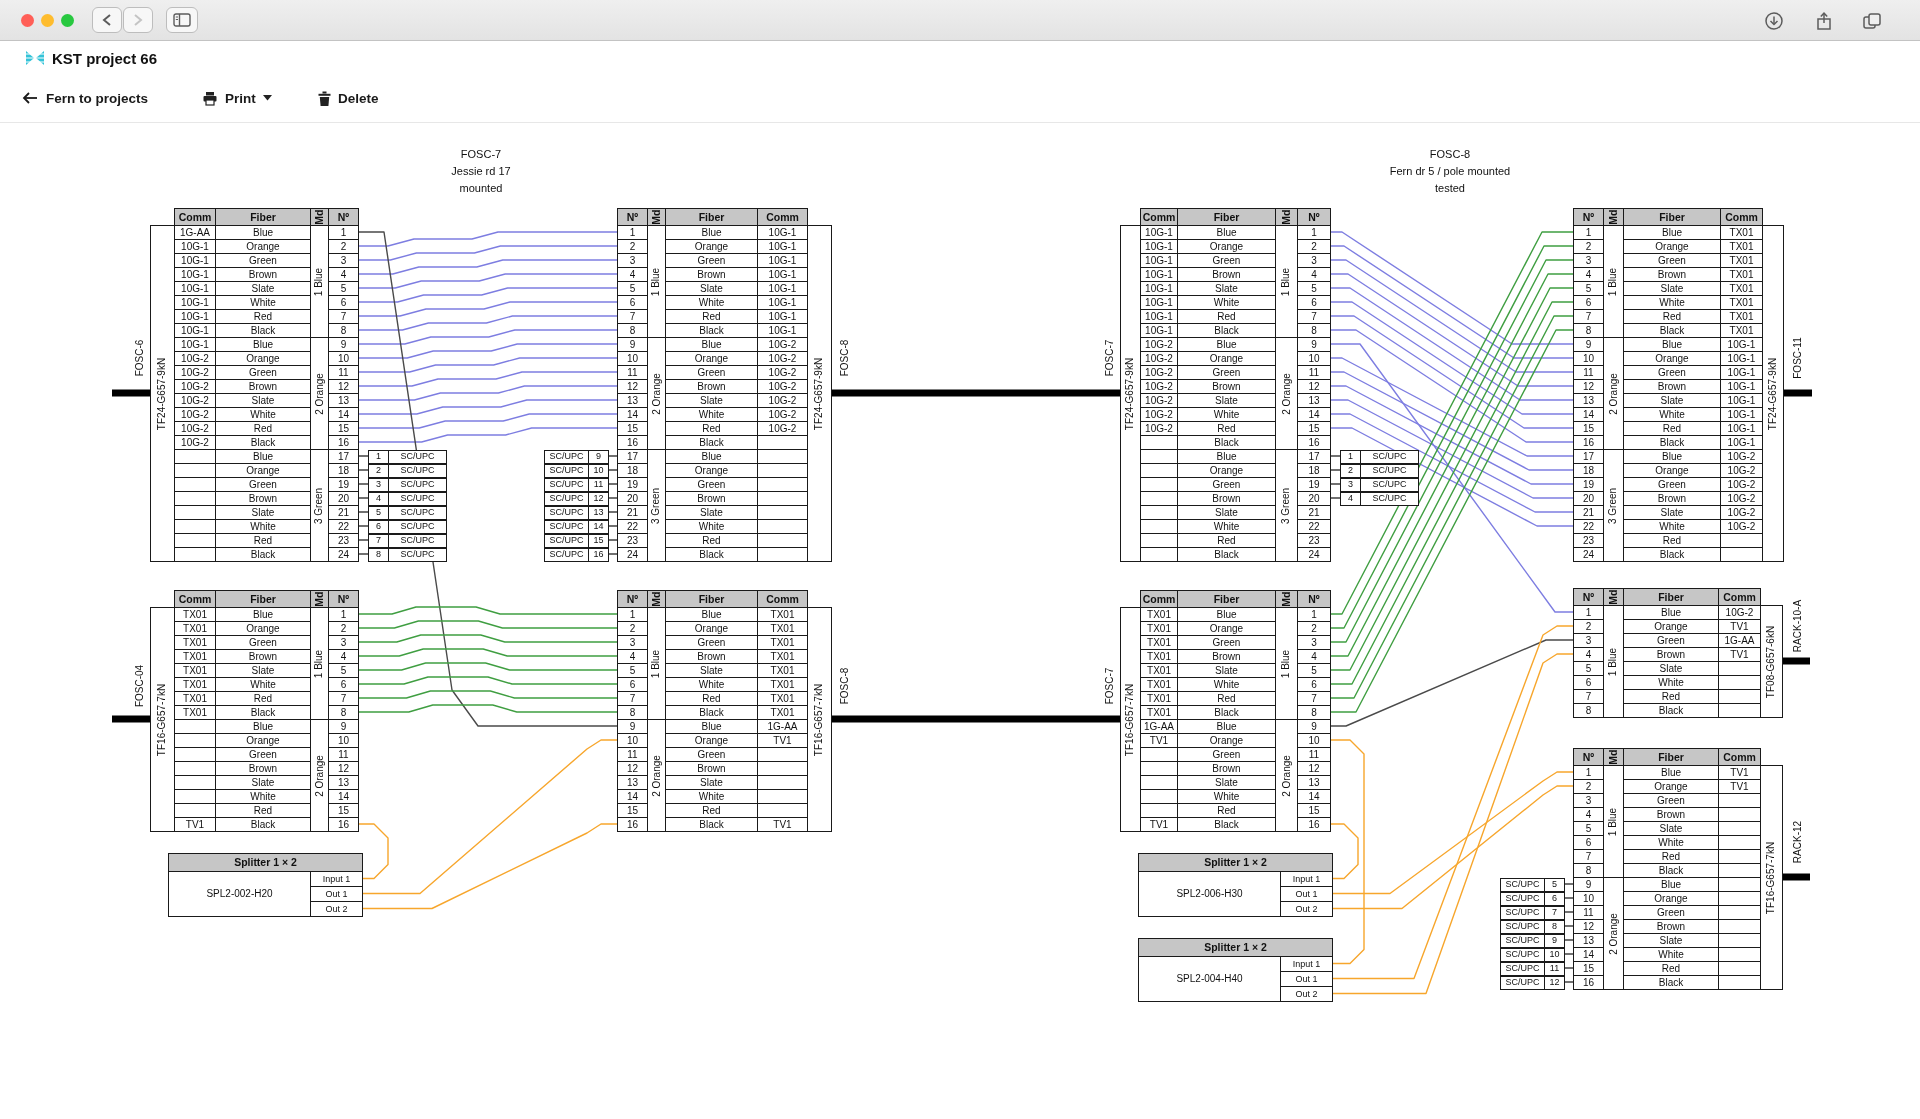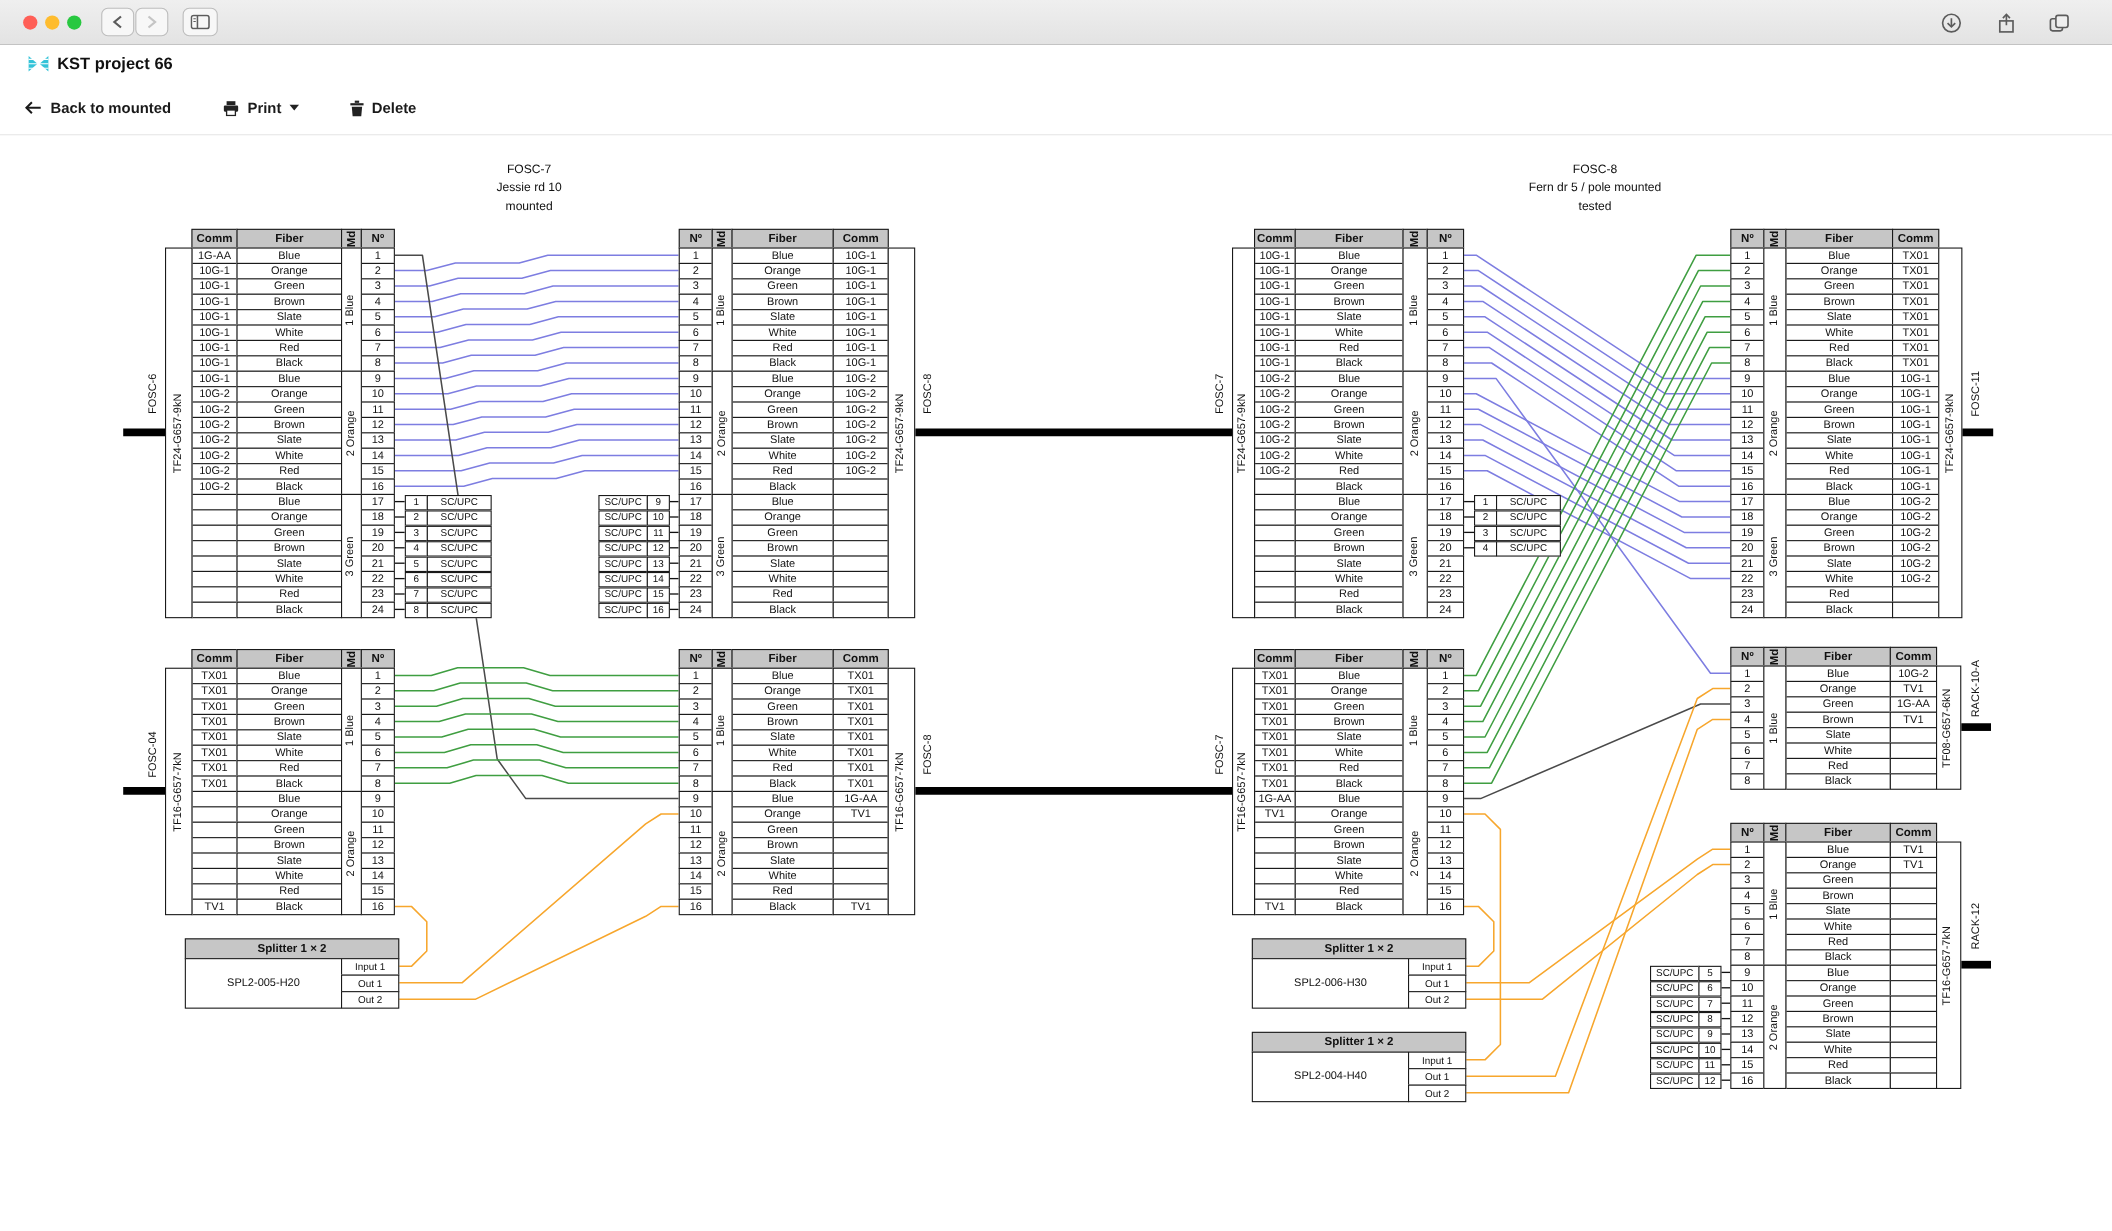--- a/index.html
+++ b/index.html
@@ -83,21 +83,21 @@
         <line x1="1" y1="13" x2="19" y2="13" stroke="#fff" stroke-width="1"></line>
       </svg>
   </span>
   <span id="apptitle">KST project 66</span>
 
   <div class="tbitem" style="left:22px">
     <svg width="17" height="14">
         <line x1="2" y1="7" x2="15" y2="7" stroke="#1a1a1a" stroke-width="1.8"></line>
         <polyline points="7,2 2,7 7,12" fill="none" stroke="#1a1a1a" stroke-width="1.8"></polyline>
       </svg>
-    <span>Back to mounted</span>
+    <span>Fern to projects</span>
   </div>
   <div class="tbitem" style="left:202px">
     <svg width="16" height="15">
         <rect x="4" y="1" width="8" height="3.5" fill="#222"></rect>
         <rect x="1.5" y="5" width="13" height="5.5" rx="1" fill="#222"></rect>
         <rect x="4" y="9" width="8" height="5" fill="#fff" stroke="#222" stroke-width="1.2"></rect>
       </svg>
     <span>Print</span>
     <svg width="9" height="6">
         <polygon points="0,0 9,0 4.5,5.5" fill="#222"></polygon>
@@ -203,21 +203,21 @@
       <polyline points="1330,604 1346,604 1546,518 1573,518" fill="none" stroke="#4a4a4a" stroke-width="1.4" stroke-linejoin="round"></polyline>
       <polyline points="1330,618 1350,618 1364,632 1364,827.5 1350,841.5 1332,841.5" fill="none" stroke="#f7a62c" stroke-width="1.4" stroke-linejoin="round"></polyline>
       <polyline points="1330,702 1344,702 1358,716 1358,742.5 1344,756.5 1332,756.5" fill="none" stroke="#f7a62c" stroke-width="1.4" stroke-linejoin="round"></polyline>
       <polyline points="1332,771.5 1390,771.5 1543,659 1557,650 1573,650" fill="none" stroke="#f7a62c" stroke-width="1.4" stroke-linejoin="round"></polyline>
       <polyline points="1332,786.5 1402,786.5 1543,673 1557,664 1573,664" fill="none" stroke="#f7a62c" stroke-width="1.4" stroke-linejoin="round"></polyline>
       <polyline points="1332,856.5 1414,856.5 1543,513 1557,504 1573,504" fill="none" stroke="#f7a62c" stroke-width="1.4" stroke-linejoin="round"></polyline>
       <polyline points="1332,871.5 1426,871.5 1543,541 1557,532 1573,532" fill="none" stroke="#f7a62c" stroke-width="1.4" stroke-linejoin="round"></polyline>
     </svg>
   <div class="dtitle" style="left:481px;top:24px">
     <div>FOSC-7</div>
-    <div>Jessie rd 10</div>
+    <div>Jessie rd 17</div>
     <div>mounted</div>
   </div>
   <div class="dtitle" style="left:1450px;top:24px">
     <div>FOSC-8</div>
     <div>Fern dr 5 / pole mounted</div>
     <div>tested</div>
   </div>
 <div class="cell hdr" style="left: 174px; top: 86px; width: 42px; height: 18px;">Comm</div>
     <div class="cell hdr" style="left: 215px; top: 86px; width: 96px; height: 18px;">Fiber</div>
     <div class="cell hdr" style="left: 310px; top: 86px; width: 19px; height: 18px;">
@@ -925,21 +925,21 @@
     <div class="cell cbox" style="left: 1544px; top: 797.5px; width: 21px; height: 14px;">8</div>
     <div class="cell cbox" style="left: 1500px; top: 811.5px; width: 45px; height: 14px;">SC/UPC</div>
     <div class="cell cbox" style="left: 1544px; top: 811.5px; width: 21px; height: 14px;">9</div>
     <div class="cell cbox" style="left: 1500px; top: 825.5px; width: 45px; height: 14px;">SC/UPC</div>
     <div class="cell cbox" style="left: 1544px; top: 825.5px; width: 21px; height: 14px;">10</div>
     <div class="cell cbox" style="left: 1500px; top: 839.5px; width: 45px; height: 14px;">SC/UPC</div>
     <div class="cell cbox" style="left: 1544px; top: 839.5px; width: 21px; height: 14px;">11</div>
     <div class="cell cbox" style="left: 1500px; top: 853.5px; width: 45px; height: 14px;">SC/UPC</div>
     <div class="cell cbox" style="left: 1544px; top: 853.5px; width: 21px; height: 14px;">12</div>
     <div class="cell hdr" style="left: 168px; top: 731px; width: 195px; height: 19px;">Splitter 1 × 2</div>
-    <div class="cell" style="left: 168px; top: 749px; width: 143px; height: 46px;">SPL2-005-H20</div>
+    <div class="cell" style="left: 168px; top: 749px; width: 143px; height: 46px;">SPL2-002-H20</div>
     <div class="cell cbox" style="left: 310px; top: 749px; width: 53px; height: 16px;">Input 1</div>
     <div class="cell cbox" style="left: 310px; top: 764px; width: 53px; height: 16px;">Out 1</div>
     <div class="cell cbox" style="left: 310px; top: 779px; width: 53px; height: 16px;">Out 2</div>
     <div class="cell hdr" style="left: 1138px; top: 731px; width: 195px; height: 19px;">Splitter 1 × 2</div>
     <div class="cell" style="left: 1138px; top: 749px; width: 143px; height: 46px;">SPL2-006-H30</div>
     <div class="cell cbox" style="left: 1280px; top: 749px; width: 53px; height: 16px;">Input 1</div>
     <div class="cell cbox" style="left: 1280px; top: 764px; width: 53px; height: 16px;">Out 1</div>
     <div class="cell cbox" style="left: 1280px; top: 779px; width: 53px; height: 16px;">Out 2</div>
     <div class="cell hdr" style="left: 1138px; top: 816px; width: 195px; height: 19px;">Splitter 1 × 2</div>
     <div class="cell" style="left: 1138px; top: 834px; width: 143px; height: 46px;">SPL2-004-H40</div>

